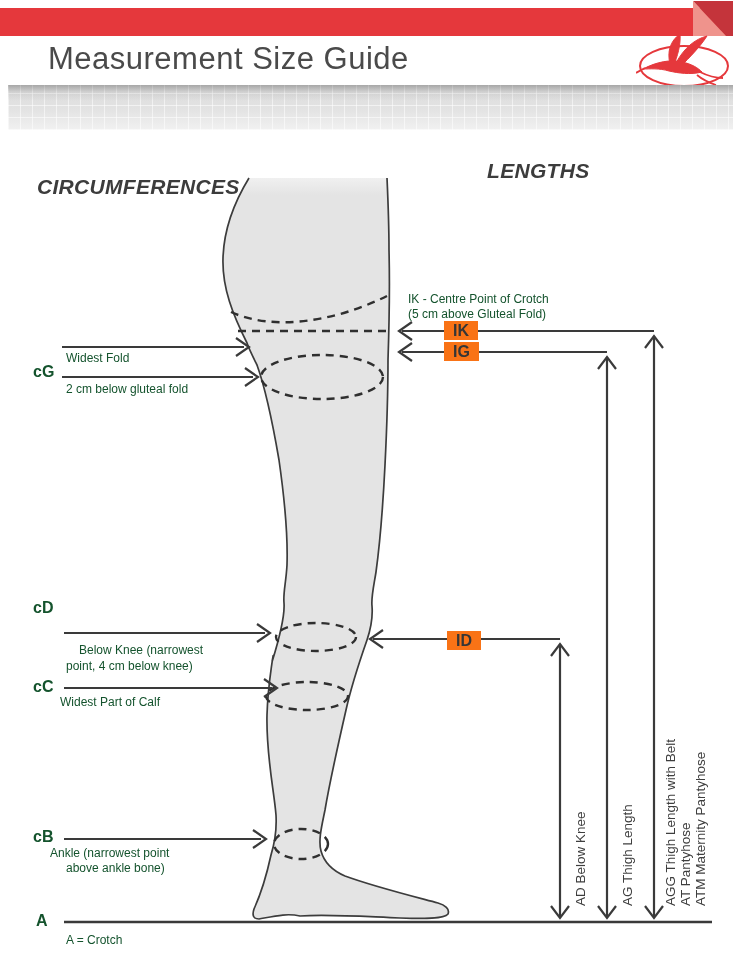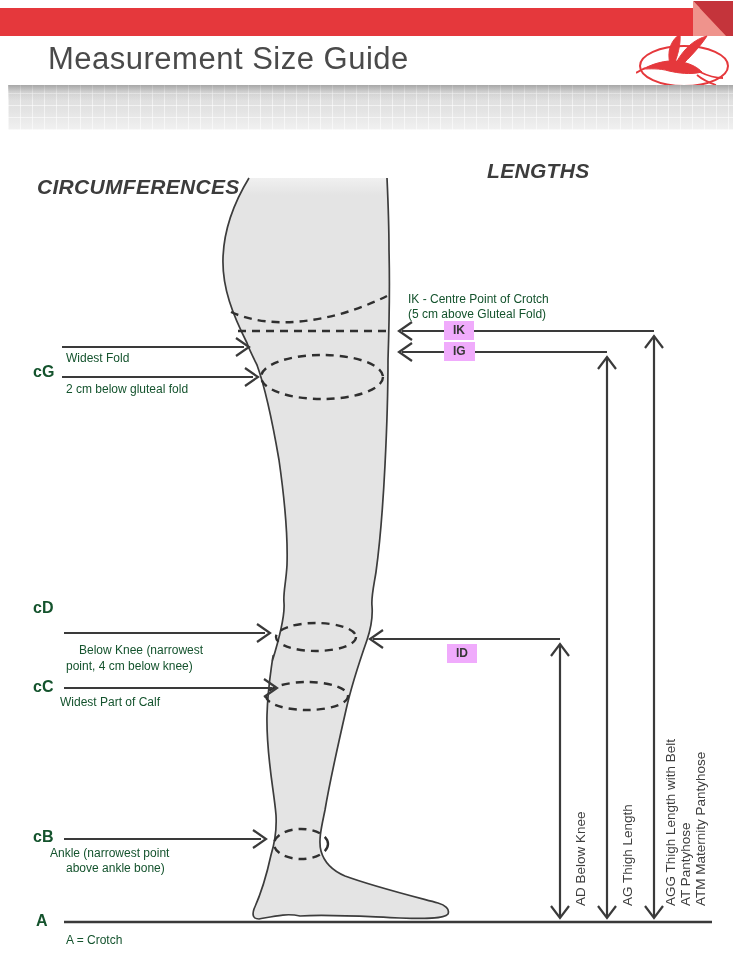--- a/index.html
+++ b/index.html
@@ -23,21 +23,21 @@
       repeating-linear-gradient(0deg, rgba(255,255,255,.55) 0 1px, rgba(255,255,255,0) 1px 12px),
       linear-gradient(180deg,#dcdcdc 0%,#e3e3e3 55%,#f1f1f1 100%);
   }
   
   .diagram{position:absolute;left:0;top:0;width:733px;height:967px;}
   .abs{position:absolute;white-space:nowrap;}
   .sec-head{font-size:21px;font-weight:bold;color:#3c3c3c;letter-spacing:.3px;font-style:italic;}
   .lbl{font-size:12px;color:#14532d;line-height:16px;}
   .code{font-size:16px;font-weight:bold;color:#14532d;}
   .badge{
-    font-size:12px;font-weight:bold;color:#363636;background:#f0abfc;
+    font-size:16px;font-weight:bold;color:#363636;background:#f97316;
     padding:0 9px;line-height:19px;
   }
   .vlabel{
     font-size:13.5px;color:#3e3e3e;line-height:15px;
     transform:rotate(-90deg);transform-origin:0 0;white-space:nowrap;
   }
 </style>
 </head>
 <body>
 
@@ -192,21 +192,21 @@
   <div class="abs lbl" style="left:66px;top:860px">above ankle bone)</div>
 
   <div class="abs code" style="left:36px;top:912px">A</div>
   <div class="abs lbl" style="left:66px;top:932px">A = Crotch</div>
 
   <div class="abs lbl" style="left:408px;top:291px">IK - Centre Point of Crotch</div>
   <div class="abs lbl" style="left:408px;top:306px">(5 cm above Gluteal Fold)</div>
 
   <div class="abs badge" style="left:444px;top:321px">IK</div>
   <div class="abs badge" style="left:444px;top:342px">IG</div>
-  <div class="abs badge" style="left:447px;top:644px">ID</div>
+  <div class="abs badge" style="left:447px;top:631px">ID</div>
 
   <div class="abs vlabel" style="left:573px;top:906px">AD Below Knee</div>
   <div class="abs vlabel" style="left:620px;top:906px">AG Thigh Length</div>
   <div class="abs vlabel" style="left:663px;top:906px">
     <div>AGG Thigh Length with Belt</div>
     <div>AT Pantyhose</div>
     <div>ATM Maternity Pantyhose</div>
   </div>
 
 </div>

